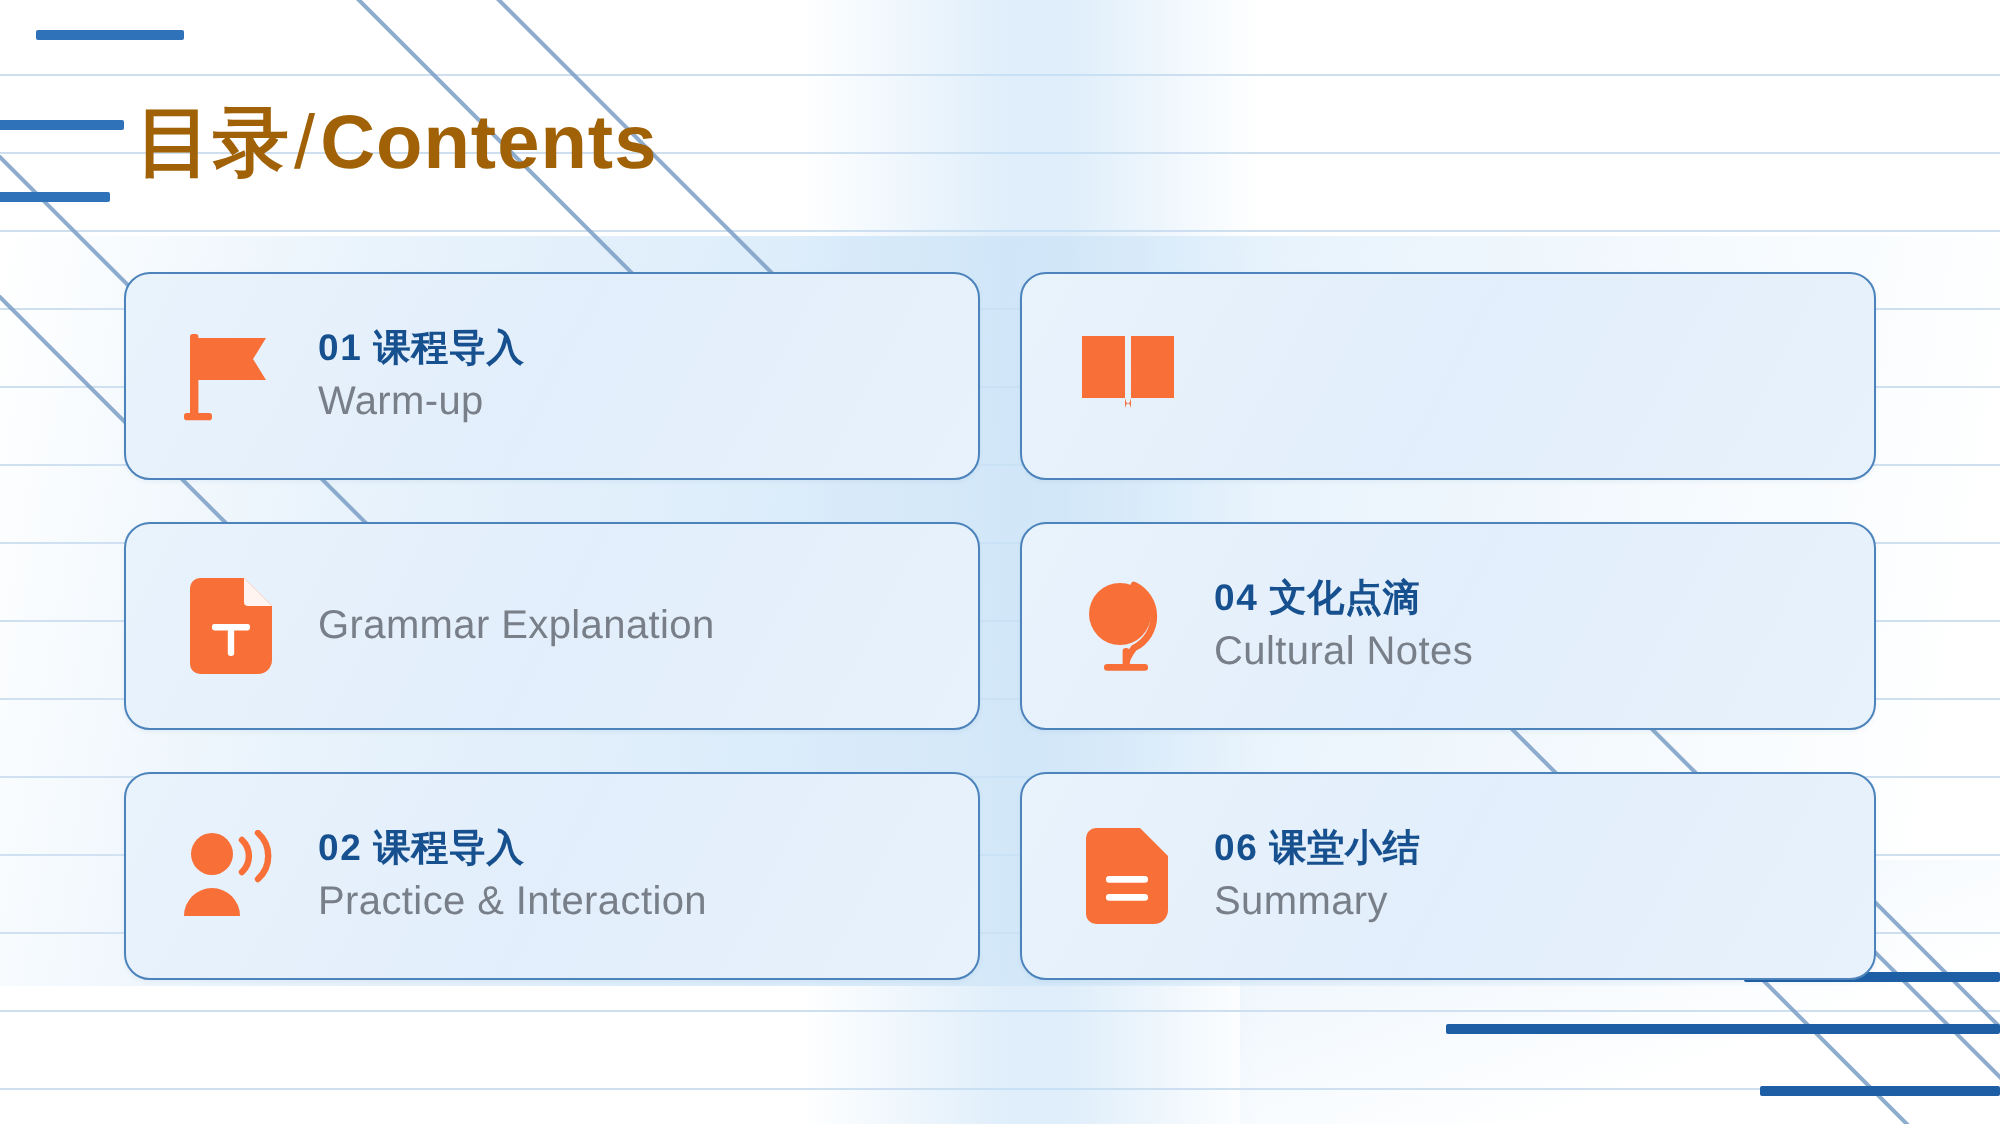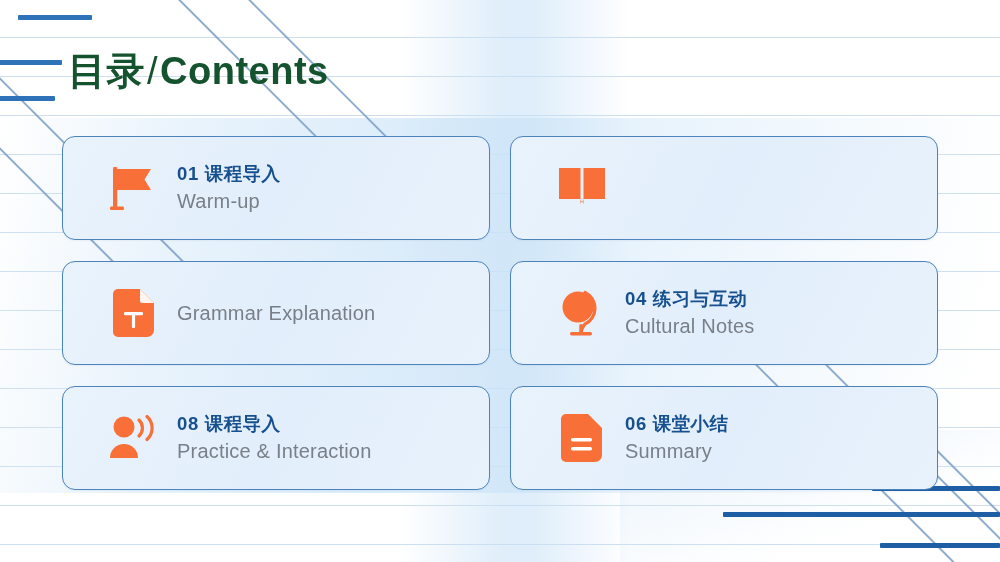--- a/index.html
+++ b/index.html
@@ -85,21 +85,21 @@
   .bar.dark { background: #1d5ea5; }
 
   
   .heading {
     position: absolute;
     left: 68px;
     top: 46px;
     font-size: 38px;
     font-weight: 700;
     letter-spacing: .5px;
-    color: #14532d;
+    color: #a16207;
     white-space: nowrap;
     z-index: 6;
   }
   .heading .slash {
     font-weight: 400;
     padding: 0 2px;
   }
 
   
   .grid {
@@ -115,21 +115,21 @@
     z-index: 5;
   }
   .card {
     position: relative;
     box-sizing: border-box;
     border: 1.6px solid #4d83bb;
     border-radius: 13px;
     background: linear-gradient(118deg, #e9f3fc 0%, #e2eefb 50%, #e8f2fc 100%);
     display: flex;
     align-items: center;
-    padding-left: 44px;
+    padding-left: 26px;
     box-shadow: 0 1px 2px rgba(60,110,160,0.07);
   }
   .card-icon {
     width: 54px;
     height: 54px;
     flex: 0 0 54px;
     display: flex;
     align-items: center;
     justify-content: center;
     margin-right: 16px;
@@ -230,36 +230,36 @@
       <span class="card-icon">
         <svg width="50" height="50" viewBox="0 0 50 50">
           <circle cx="21" cy="19" r="15.5" fill="#f86f37"></circle>
           <path d="M28 4.5 A17.5 17.5 0 0 1 28 36 Q24 41 24 45" fill="none" stroke="#f86f37" stroke-width="3.4" stroke-linecap="round"></path>
           <rect x="22.3" y="36" width="3.4" height="10" rx="1.6" fill="#f86f37"></rect>
           <rect x="13" y="44" width="22" height="3.4" rx="1.6" fill="#f86f37"></rect>
         </svg>
       </span>
       <span class="card-text">
         <span class="card-title"><span class="num">04</span>
-          <span>练习与互动</span></span>
+          <span>文化点滴</span></span>
         <span class="card-sub">Cultural Notes</span>
       </span>
     </div>
 
     <div class="card">
       <span class="card-icon">
         <svg width="54" height="46" viewBox="0 0 54 46">
           <circle cx="17" cy="12" r="10.5" fill="#f86f37"></circle>
           <path d="M3 43 A14 14 0 0 1 31 43 Z" fill="#f86f37"></path>
           <path d="M32 5 A11 11 0 0 1 32 21" fill="none" stroke="#f86f37" stroke-width="3.2" stroke-linecap="round"></path>
           <path d="M40 1.5 A15.5 15.5 0 0 1 40 24.5" fill="none" stroke="#f86f37" stroke-width="3.2" stroke-linecap="round"></path>
         </svg>
       </span>
       <span class="card-text">
-        <span class="card-title"><span class="num">08</span>
+        <span class="card-title"><span class="num">02</span>
           <span>课程导入</span></span>
         <span class="card-sub">Practice &amp; Interaction</span>
       </span>
     </div>
 
     <div class="card">
       <span class="card-icon">
         <svg width="44" height="50" viewBox="0 0 44 50">
           <path d="M6 1 H28 L42 15 V42 A7 7 0 0 1 35 49 H6 A5 5 0 0 1 1 44 V6 A5 5 0 0 1 6 1 Z" fill="#f86f37"></path>
           <rect x="11" y="25" width="21" height="3.4" rx="1.6" fill="#ffffff"></rect>

